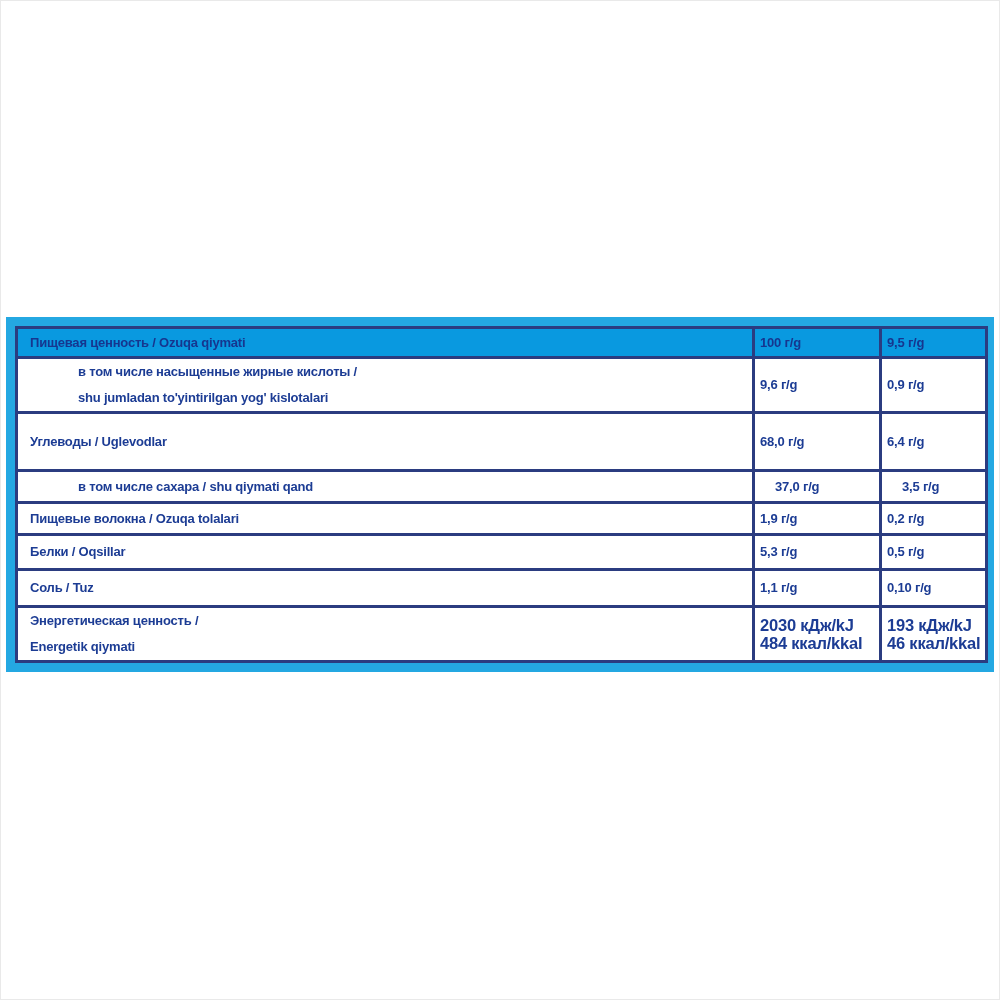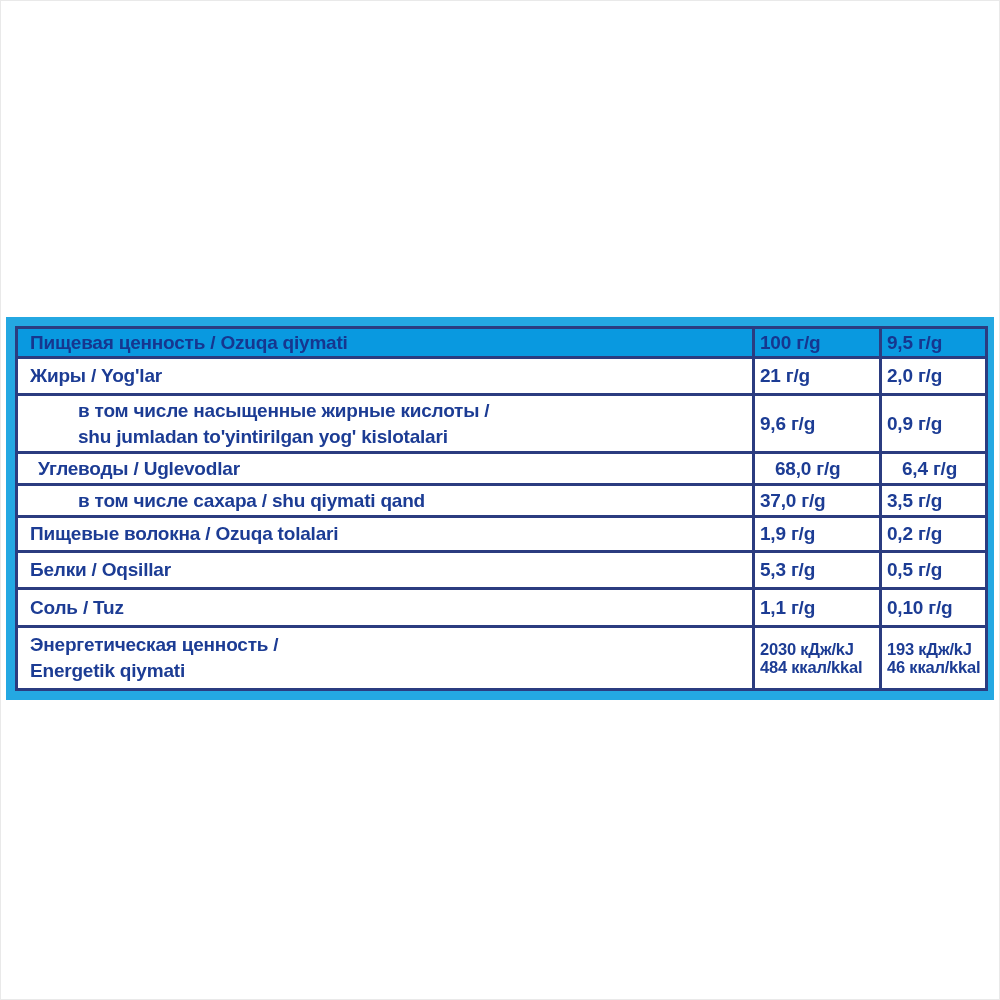--- a/index.html
+++ b/index.html
@@ -30,21 +30,21 @@
     border-collapse: collapse;
     width: 970px;
     table-layout: fixed;
     color: #1c3c94;
     letter-spacing: -0.2px;
   }
   table.nutrition th,
   table.nutrition td {
     border: 3px solid #2b3c80;
     vertical-align: middle;
-    font-size: 19px;
+    font-size: 13px;
     font-weight: 700;
     padding: 0;
     overflow: hidden;
   }
   col.c-label   { width: 737px; }
   col.c-per100  { width: 127px; }
   col.c-serving { width: 106px; }
 
   thead th {
     background: #0999e0;
@@ -90,31 +90,20 @@
         <col class="c-serving">
       </colgroup>
       <thead>
         <tr>
           <th class="label">Пищевая ценность / Ozuqa qiymati</th>
           <th class="val">100 г/g</th>
           <th class="val">9,5 г/g</th>
         </tr>
       </thead>
       <tbody id="rows">
-          <tr class="">
-            <td class="label">
-              <div>Жиры / Yog'lar</div>
-            </td>
-            <td class="val">
-              <div>21 г/g</div>
-            </td>
-            <td class="val">
-              <div>2,0 г/g</div>
-            </td>
-          </tr>
           <tr class="indent ">
             <td class="label">
               <div>в том числе насыщенные жирные кислоты /</div>
               <div>shu jumladan to'yintirilgan yog' kislotalari</div>
             </td>
             <td class="val">
               <div>9,6 г/g</div>
             </td>
             <td class="val">
               <div>0,9 г/g</div>

